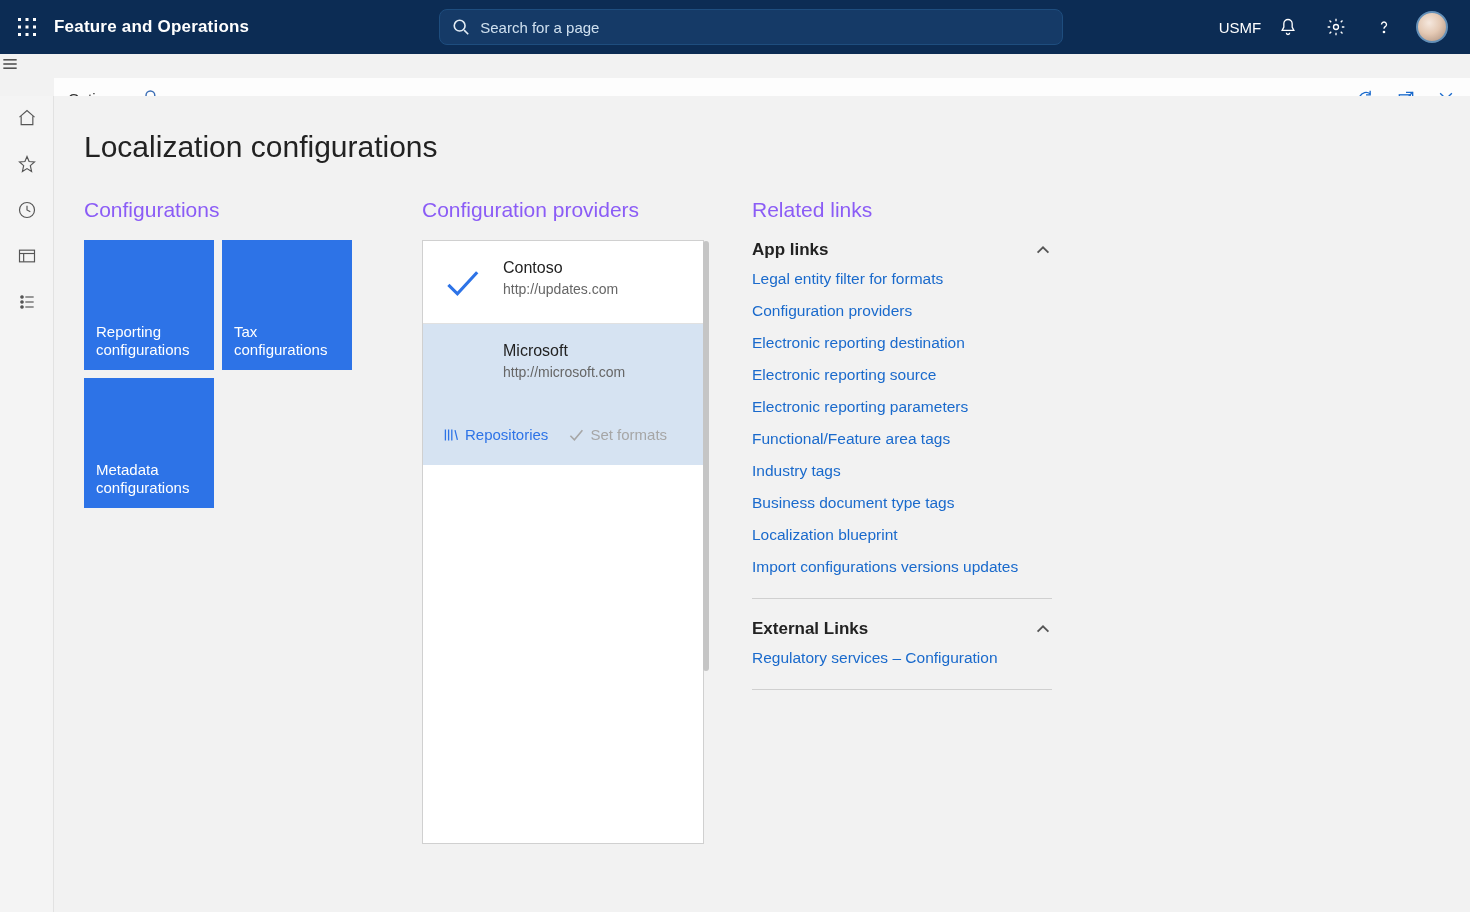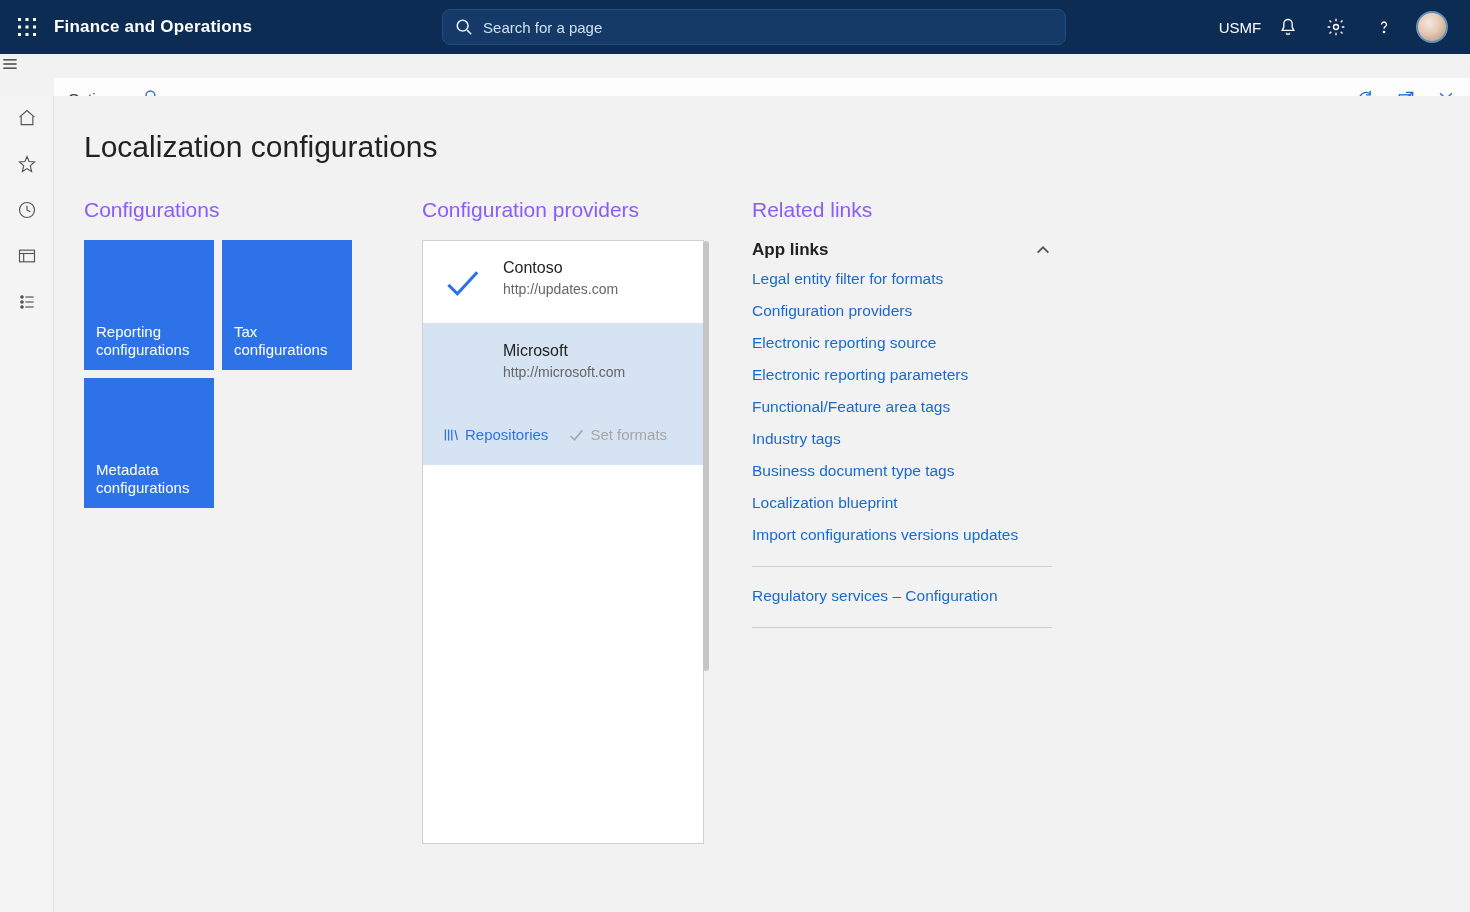--- a/index.html
+++ b/index.html
@@ -159,21 +159,21 @@
           <rect width="3" height="3" x="15" y="0"></rect>
           <rect width="3" height="3" x="0" y="7.5"></rect>
           <rect width="3" height="3" x="7.5" y="7.5"></rect>
           <rect width="3" height="3" x="15" y="7.5"></rect>
           <rect width="3" height="3" x="0" y="15"></rect>
           <rect width="3" height="3" x="7.5" y="15"></rect>
           <rect width="3" height="3" x="15" y="15"></rect>
         </g>
       </svg>
   </div>
-  <div class="app-title">Finance and Operations</div>
+  <div class="app-title">Feature and Operations</div>
   <div class="search-box">
     <span class="search-icon">
       <svg viewBox="0 0 20 20" fill="none">
           <circle cx="8.5" cy="8.5" r="6" stroke-width="1.8"></circle>
           <line x1="13.5" y1="13.5" x2="18" y2="18" stroke-width="1.8"></line>
         </svg>
     </span>
     <input type="text" placeholder="Search for a page" style="">
   </div>
   <div class="top-right">
@@ -345,30 +345,37 @@
 
       <div class="rel-group-head">
         <span>App links</span>
         <span class="chevron"><svg viewBox="0 0 20 20">
               <polyline points="4 13 10 7 16 13"></polyline>
             </svg></span>
       </div>
       <div class="link-list">
         <a href="#">Legal entity filter for formats</a>
         <a href="#">Configuration providers</a>
+        <a href="#">Electronic reporting destination</a>
         <a href="#">Electronic reporting source</a>
         <a href="#">Electronic reporting parameters</a>
         <a href="#">Functional/Feature area tags</a>
         <a href="#">Industry tags</a>
         <a href="#">Business document type tags</a>
         <a href="#">Localization blueprint</a>
         <a href="#">Import configurations versions updates</a>
       </div>
 
       <hr class="rel-divider">
 
+      <div class="rel-group-head">
+        <span>External Links</span>
+        <span class="chevron"><svg viewBox="0 0 20 20">
+              <polyline points="4 13 10 7 16 13"></polyline>
+            </svg></span>
+      </div>
       <div class="link-list">
         <a href="#">Regulatory services – Configuration</a>
       </div>
       <hr class="rel-divider">
     </div>
   </div>
 </div>
 
 </body></html>

